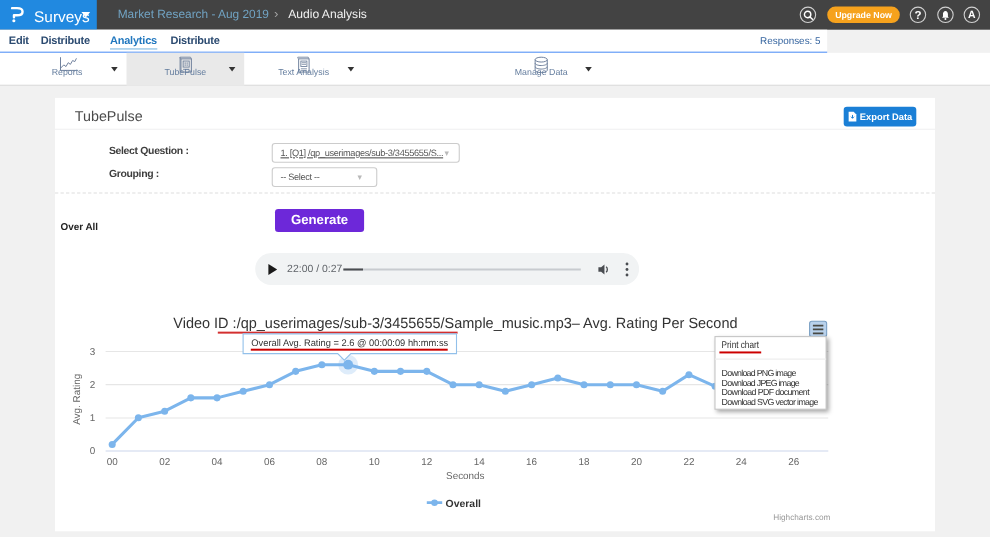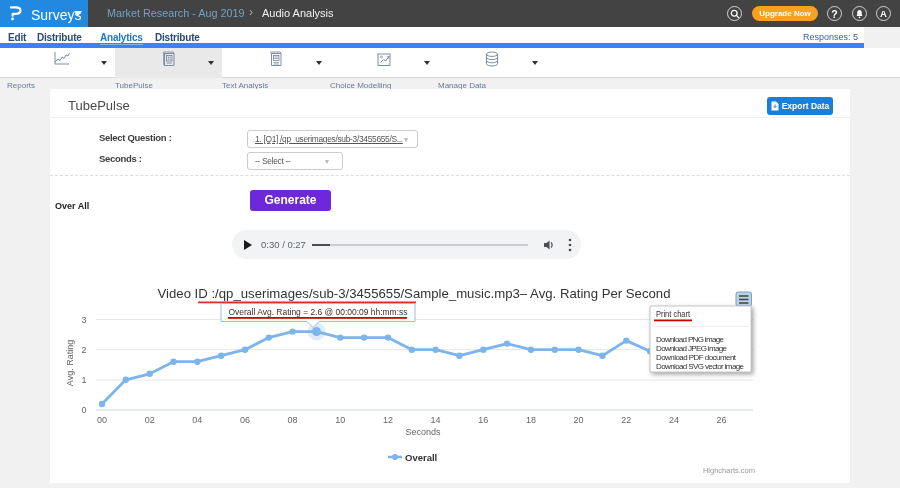--- a/index.html
+++ b/index.html
@@ -12,28 +12,28 @@
 #logoblk { position:absolute; left:0; top:0; width:88px; height:27px; background:#2189e0; }
 #surveys { position:absolute; left:31px; top:7px; color:#fff; font-size:14px; }
 #svcaret { position:absolute; left:74px; top:11px; width:0; height:0; border-left:4px solid transparent; border-right:4px solid transparent; border-top:5px solid #fff; }
 #crumb1 { position:absolute; left:107px; top:7px; color:#71a3c3; font-size:10.8px; }
 #crumbsep { position:absolute; left:249px; top:5px; color:#a5a5a5; font-size:12px; }
 #crumb2 { position:absolute; left:262px; top:7px; color:#f2f2f2; font-size:11px; }
 .navcirc { position:absolute; top:5.5px; width:15px; height:15px; border:1px solid rgba(255,255,255,0.75); border-radius:50%; color:#fff; text-align:center; }
 #upgrade { position:absolute; left:752px; top:5.5px; width:66px; height:15px; background:#f6a21d; border-radius:8px; color:#fff; font-size:8px; font-weight:bold; text-align:center; line-height:15.5px; }
 
 
-#nav2 { position:absolute; left:0; top:27px; width:864px; height:21px; background:#fff; border-bottom:5px solid #3b82f6; }
+#nav2 { position:absolute; left:0; top:27px; width:752px; height:21px; background:#fff; border-bottom:1px solid #3b82f6; }
 .nav2item { position:absolute; top:5px; font-size:10px; letter-spacing:-0.2px; color:#2b4a70; font-weight:600; }
 #resp5 { position:absolute; right:6px; top:5px; font-size:9px; color:#35649f; }
 
 
 #toolbar { position:absolute; left:0; top:48px; width:900px; height:30px; background:#fff; border-bottom:1px solid #d9d9d9; }
 .seg { position:absolute; top:0; height:30px; }
-.seg .lbl { position:absolute; width:100%; top:33px; font-size:8px; color:#647d9e; }
+.seg .lbl { position:absolute; width:100%; text-align:center; top:13px; font-size:8px; color:#647d9e; }
 .seg .car { position:absolute; right:8px; top:13px; width:0; height:0; border-left:3.5px solid transparent; border-right:3.5px solid transparent; border-top:4.5px solid #333; }
 .seg svg { position:absolute; left:50%; transform:translateX(-50%); top:3px; }
 
 
 #card { position:absolute; left:50px; top:89px; width:800px; height:394px; background:#fff; }
 #cardhdr { position:absolute; left:0; top:0; width:800px; height:29px; border-bottom:1px solid #f0f0f2; }
 #cardtitle { position:absolute; left:18px; top:9px; font-size:13px; color:#4a4a4a; }
 #exportbtn { position:absolute; left:717px; top:8px; width:66px; height:18px; background:#1a7fd6; border-radius:3px; color:#fff; font-size:8.5px; font-weight:bold; line-height:18px; text-align:center; }
 
 .formlabel { position:absolute; width:140px; text-align:left; font-size:9.5px; letter-spacing:-0.3px; font-weight:bold; color:#3d3d3d; }
@@ -118,30 +118,20 @@
           <path d="M3.5 2.5 C2.6 2.2 2.3 1.6 2.7 1 L12.2 1 L13 2.5" fill="none" stroke="#6f819c" stroke-width="0.8"></path>
           <rect x="5.5" y="4.5" width="5.5" height="5" fill="none" stroke="#6f819c" stroke-width="0.8"></rect>
           <line x1="6.3" y1="6" x2="10.2" y2="6" stroke="#6f819c" stroke-width="0.7"></line>
           <line x1="6.3" y1="7.5" x2="10.2" y2="7.5" stroke="#6f819c" stroke-width="0.7"></line>
           <line x1="5.5" y1="11.5" x2="11" y2="11.5" stroke="#6f819c" stroke-width="0.7"></line>
           <line x1="5.5" y1="13" x2="11" y2="13" stroke="#6f819c" stroke-width="0.7"></line>
         </svg>
       <div class="lbl">Text Analysis</div>
         <div class="car"></div>
     </div>
-    <div class="seg" style="left:330px; width:108px;">
-      <svg width="17" height="16" viewBox="0 0 17 16">
-          <rect x="2.5" y="3" width="12" height="11.5" fill="none" stroke="#6f819c" stroke-width="0.9"></rect>
-          <path d="M5 11.5 L8 8.5 L10 10 L13.5 5.5" fill="none" stroke="#6f819c" stroke-width="0.9"></path>
-          <path d="M13.5 5.5 l-2.2 0.4 M13.5 5.5 l-0.3 2.2" stroke="#6f819c" stroke-width="0.8" fill="none"></path>
-          <circle cx="6" cy="6" r="1" fill="none" stroke="#6f819c" stroke-width="0.7"></circle>
-        </svg>
-      <div class="lbl">Choice Modelling</div>
-        <div class="car"></div>
-    </div>
     <div class="seg" style="left:438px; width:108px;">
       <svg width="16" height="16" viewBox="0 0 16 16">
           <ellipse cx="8" cy="3.2" rx="5.5" ry="2.2" fill="none" stroke="#6f819c" stroke-width="0.9"></ellipse>
           <path d="M2.5 3.2 V12.8 C2.5 14 5 15 8 15 C11 15 13.5 14 13.5 12.8 V3.2" fill="none" stroke="#6f819c" stroke-width="0.9"></path>
           <path d="M2.5 6.4 C2.5 7.6 5 8.6 8 8.6 C11 8.6 13.5 7.6 13.5 6.4" fill="none" stroke="#6f819c" stroke-width="0.9"></path>
           <path d="M2.5 9.6 C2.5 10.8 5 11.8 8 11.8 C11 11.8 13.5 10.8 13.5 9.6" fill="none" stroke="#6f819c" stroke-width="0.9"></path>
         </svg>
       <div class="lbl">Manage Data</div>
         <div class="car"></div>
     </div>
@@ -153,32 +143,32 @@
       <div id="exportbtn"><svg width="8" height="10" viewBox="0 0 8 10" style="vertical-align:-1.5px; margin-right:3px;">
             <path d="M0.5 0.5 H5 L7.5 3 V9.5 H0.5 Z" fill="#fff"></path>
             <path d="M4 3.5 v3 M4 6.5 l-1.4-1.4 M4 6.5 l1.4-1.4" stroke="#1a7fd6" stroke-width="0.9" fill="none"></path>
           </svg>Export Data</div>
     </div>
   </div>
 
   <div class="formlabel" style="left:99px; top:132px;">Select Question :</div>
   <div class="selbox" style="left:247px; top:130px; width:171px;text-decoration:underline;">1. [Q1] /qp_userimages/sub-3/3455655/S...</div>
   <div class="selchev" style="left:404px; top:135px;">▾</div>
-  <div class="formlabel" style="left:99px; top:153px;">Seconds :</div>
+  <div class="formlabel" style="left:99px; top:153px;">Grouping :</div>
   <div class="selbox" style="left:247px; top:152px; width:96px;">-- Select --</div>
   <div class="selchev" style="left:325px; top:157px;">▾</div>
   <div id="dashsep"></div>
   <div id="genbtn">Generate Report</div>
   <div id="overall">Over All</div>
 
   <div id="player">
     <svg width="10" height="10" style="position:absolute;left:11px;top:10px" viewBox="0 0 10 10">
         <path d="M1 0 L9 5 L1 10 Z" fill="#1a1a1a"></path>
       </svg>
-    <span id="ptime">0:30 / 0:27</span>
+    <span id="ptime">22:00 / 0:27</span>
     <svg width="220" height="6" style="position:absolute;left:80px;top:12px" viewBox="0 0 220 6">
         <line x1="0" y1="3" x2="216" y2="3" stroke="#c8cbcf" stroke-width="2"></line>
         <line x1="0" y1="3" x2="18" y2="3" stroke="#4a4d51" stroke-width="2"></line>
       </svg>
     <svg width="12" height="12" style="position:absolute;left:311px;top:9px" viewBox="0 0 12 12">
         <path d="M1 4 H3.5 L6.5 1.5 V10.5 L3.5 8 H1 Z" fill="#4a4d51"></path>
         <path d="M8 3.5 C9.5 4.5 9.5 7.5 8 8.5" fill="none" stroke="#4a4d51" stroke-width="1.2"></path>
       </svg>
     <svg width="4" height="14" style="position:absolute;left:336px;top:8px" viewBox="0 0 4 14">
         <circle cx="2" cy="2" r="1.3" fill="#4a4d51"></circle>

